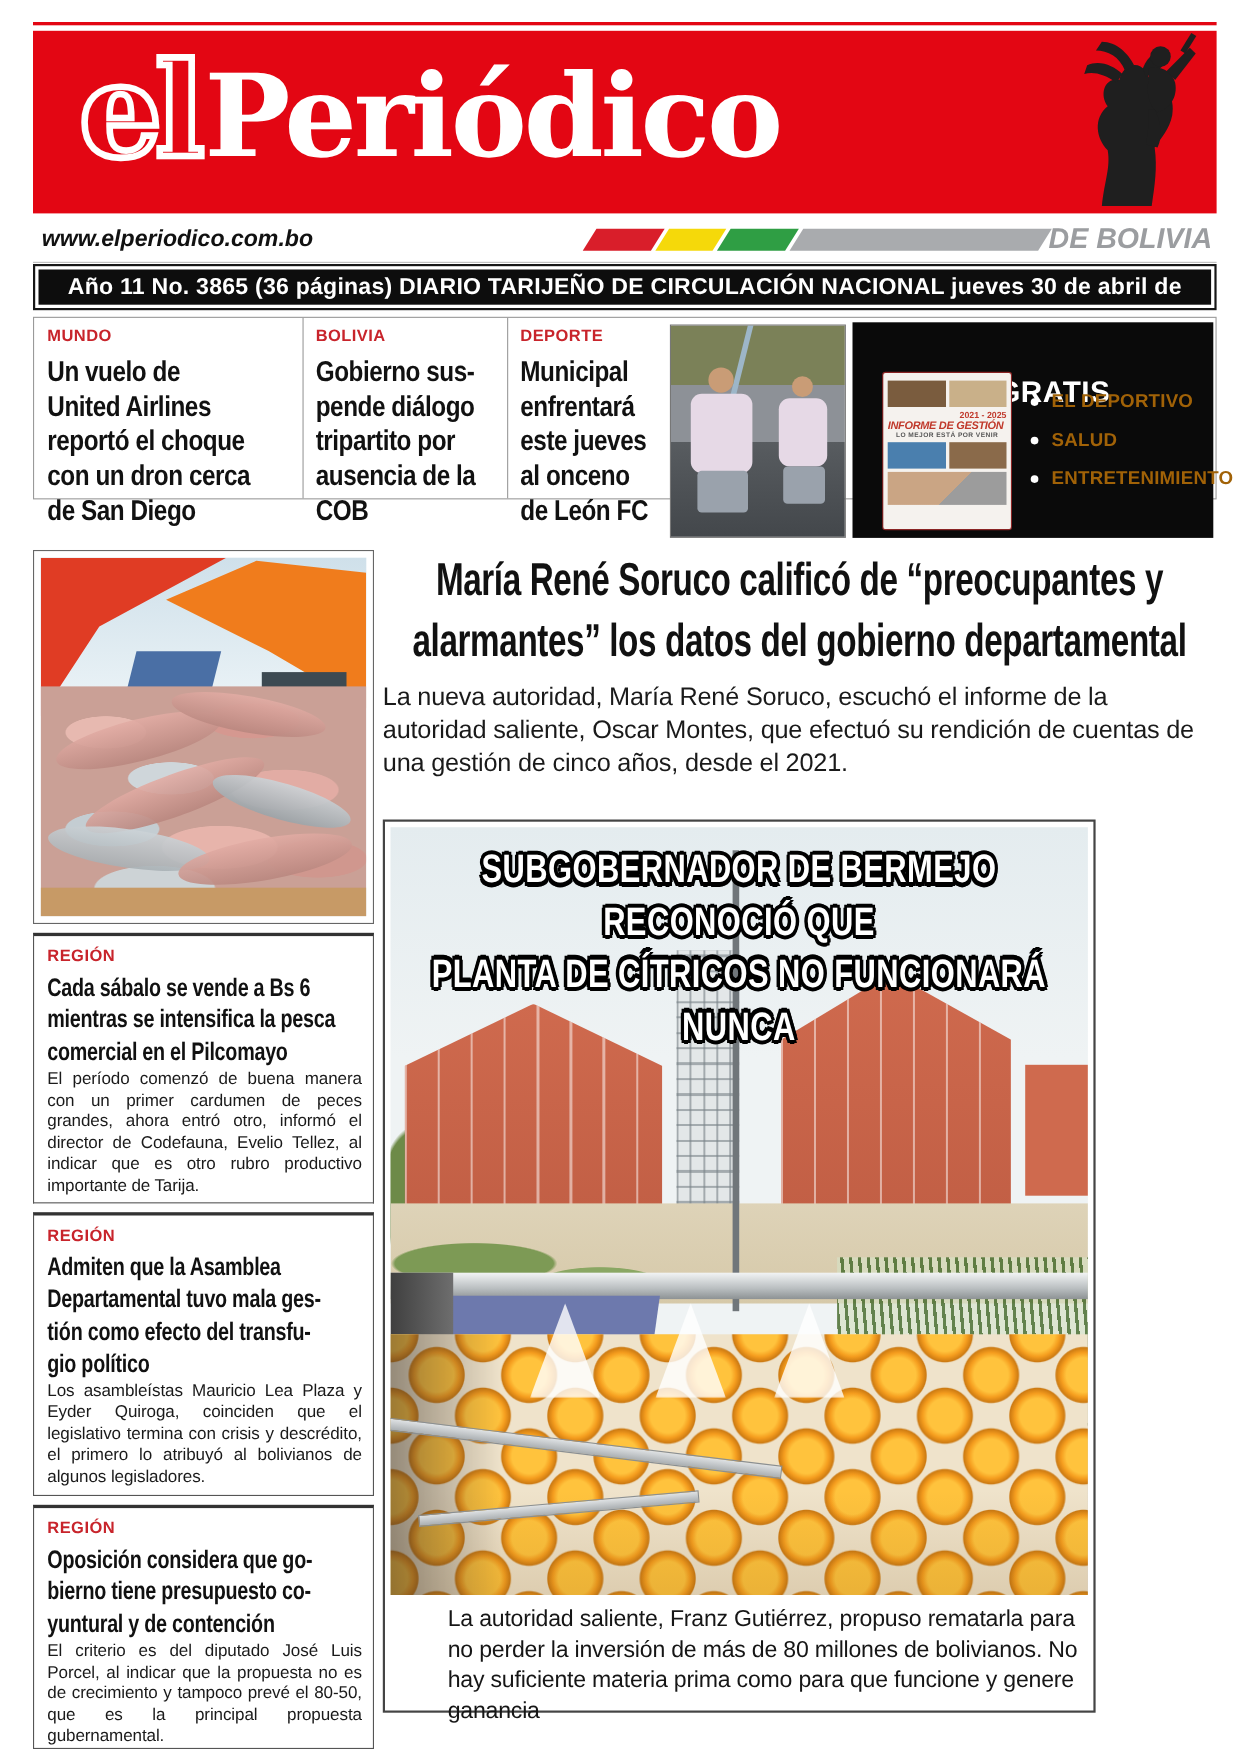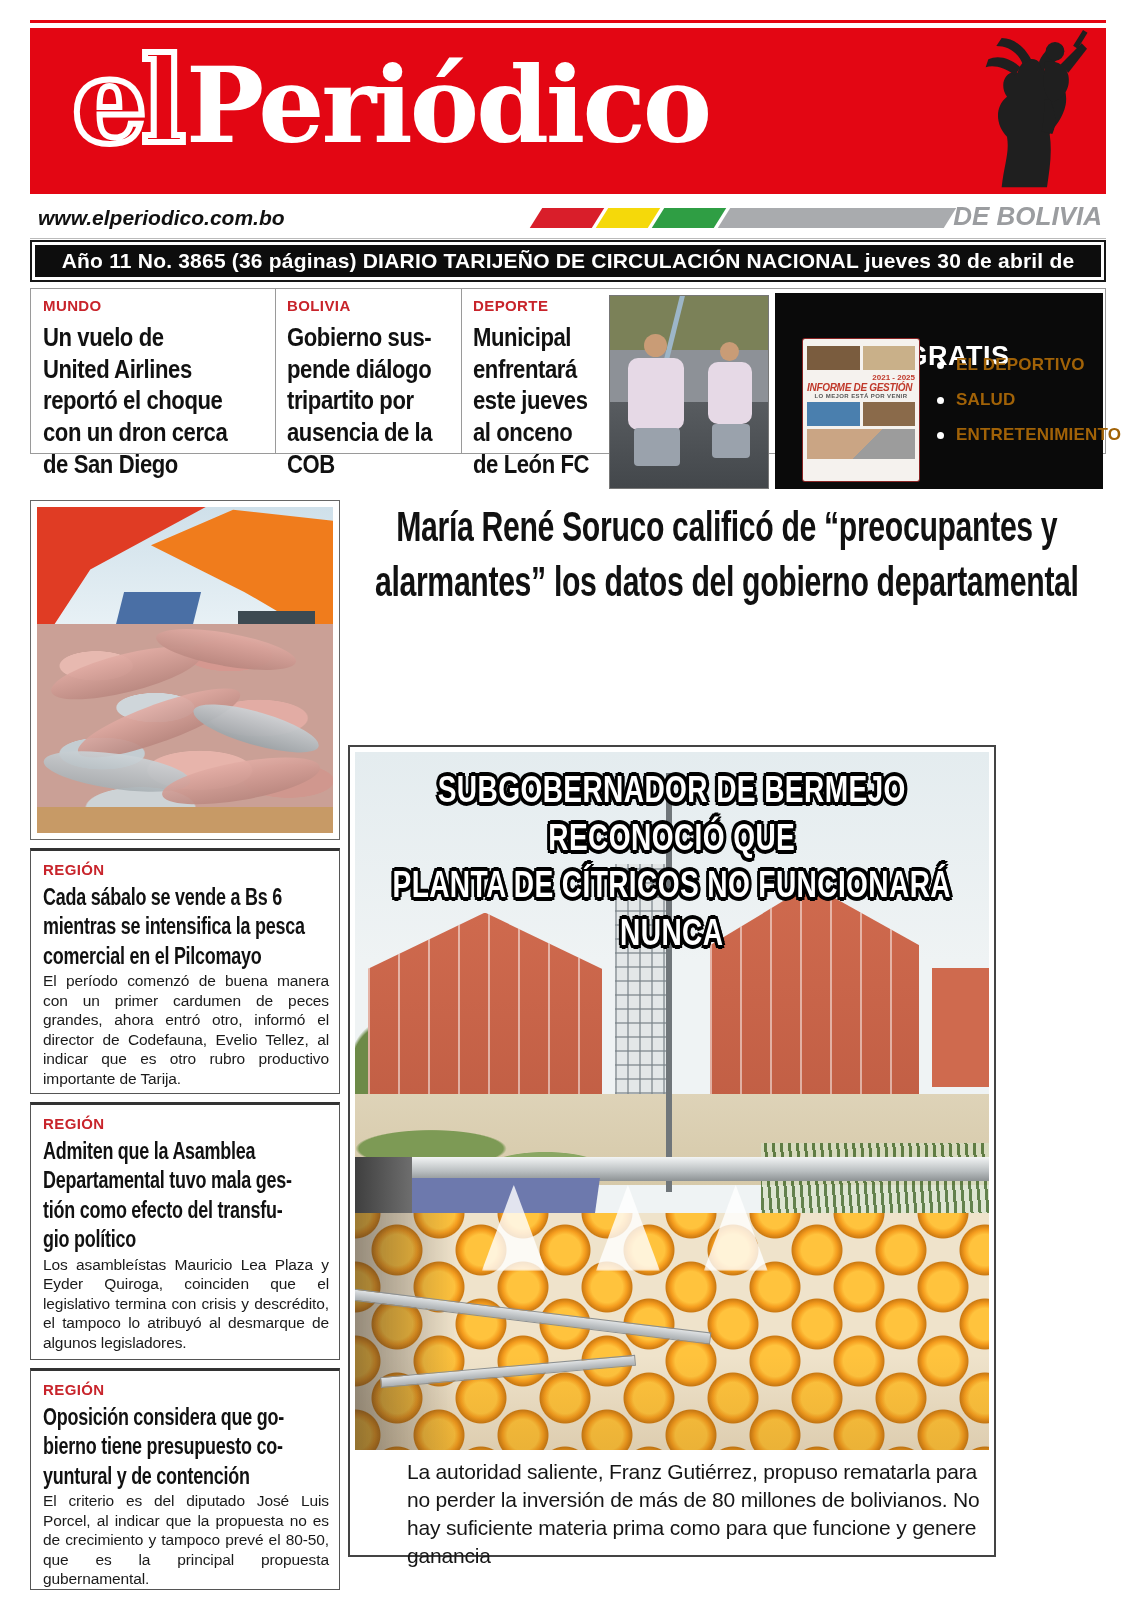--- a/index.html
+++ b/index.html
@@ -274,33 +274,34 @@
 mientras se intensifica la pesca
 comercial en el Pilcomayo</div>
     <div class="rg-b">El período comenzó de buena manera con un primer cardumen de peces grandes, ahora entró otro, informó el director de Codefauna, Evelio Tellez, al indicar que es otro rubro productivo importante de Tarija.</div>
   </div>
   <div class="abs regionbox" style="top:1102px;height:258px;">
     <div class="kicker">REGIÓN</div>
     <div class="rg-h">Admiten que la Asamblea
 Departamental tuvo mala ges-
 tión como efecto del transfu-
 gio político</div>
-    <div class="rg-b">Los asambleístas Mauricio Lea Plaza y Eyder Quiroga, coinciden que el legislativo termina con crisis y descrédito, el tampoco lo atribuyó al desmarque de algunos legisladores.</div>
+    <div class="rg-b">Los asambleístas Mauricio Lea Plaza y Eyder Quiroga, coinciden que el legislativo termina con crisis y descrédito, el primero lo atribuyó al bolivianos de algunos legisladores.</div>
   </div>
   <div class="abs regionbox" style="top:1368px;height:222px;">
     <div class="kicker">REGIÓN</div>
     <div class="rg-h">Oposición considera que go-
 bierno tiene presupuesto co-
 yuntural y de contención</div>
     <div class="rg-b">El criterio es del diputado José Luis Porcel, al indicar que la propuesta no es de crecimiento y tampoco prevé el 80-50, que es la principal propuesta gubernamental.</div>
   </div>
 
   <div class="abs lead">
     <div class="lead-h">María René Soruco calificó de “preocupantes y
 alarmantes” los datos del gobierno departamental</div>
+    <div class="lead-deck">La nueva autoridad, María René Soruco, escuchó el informe de la autoridad saliente, Oscar Montes, que efectuó su rendición de cuentas de una gestión de cinco años, desde el 2021.</div>
   </div>
 
   <div class="abs photobox">
     <div class="bigphoto">
       <div class="ph-bush"></div>
       <div class="ph-barn-left"></div>
       <div class="ph-tower"></div>
       <div class="ph-barn-right"></div>
       <div class="ph-barn-far"></div>
       <div class="ph-ground"></div>

